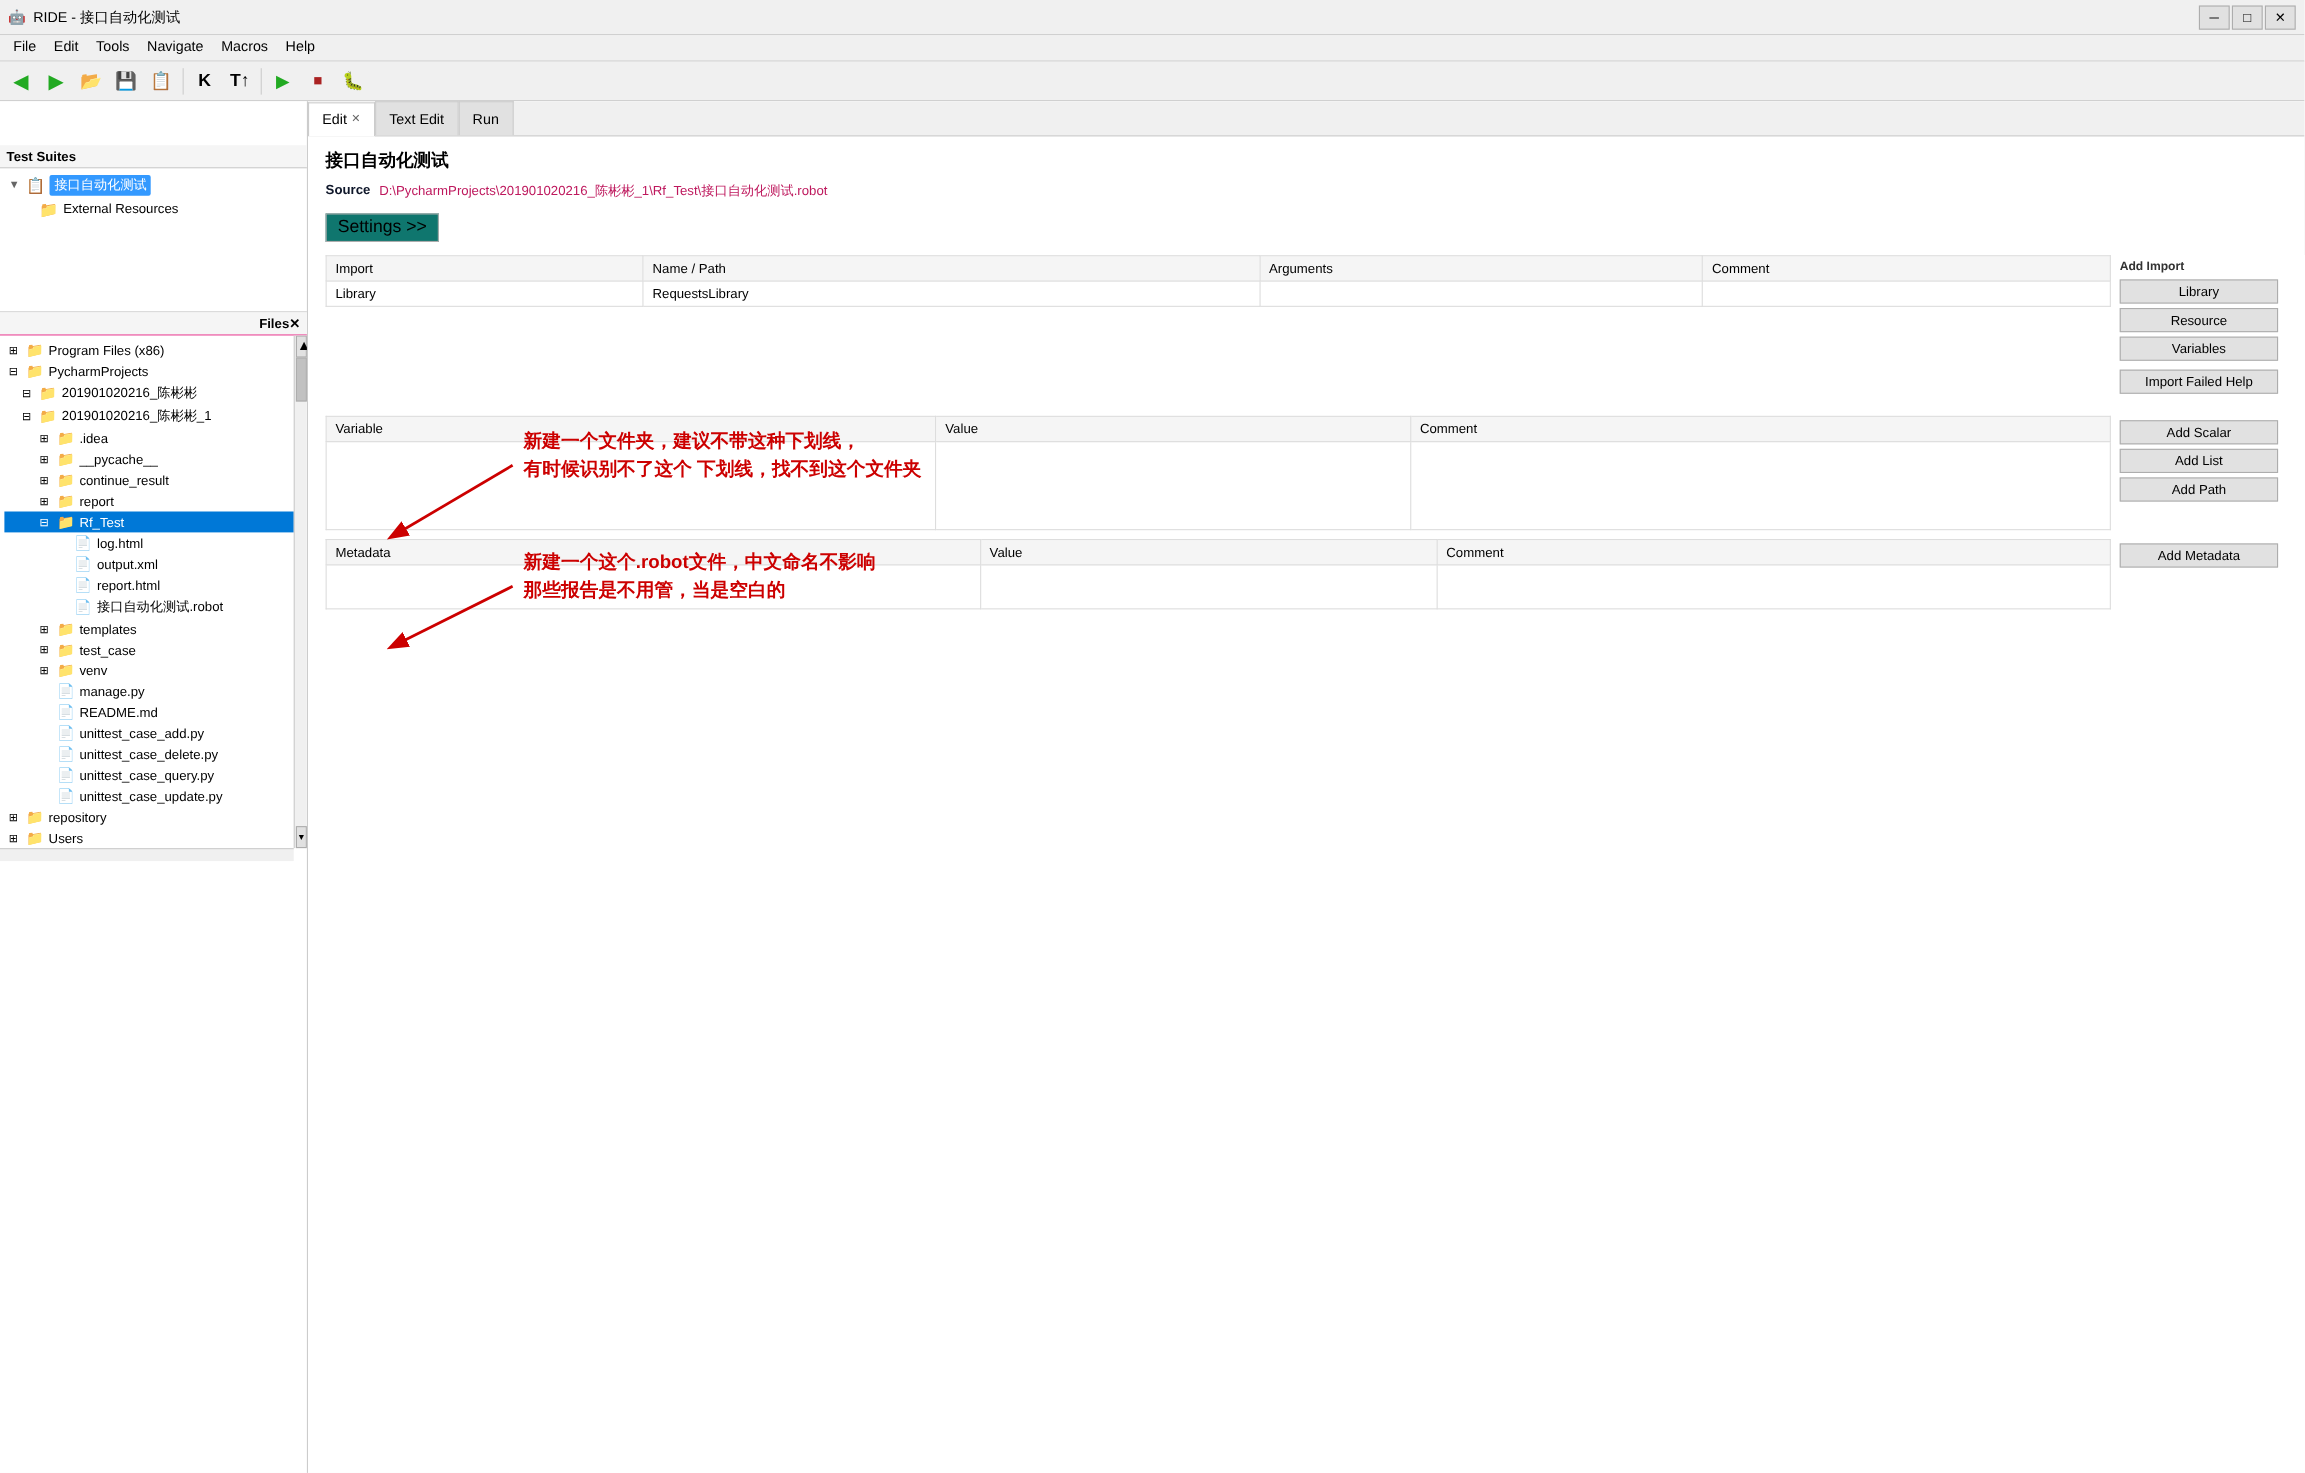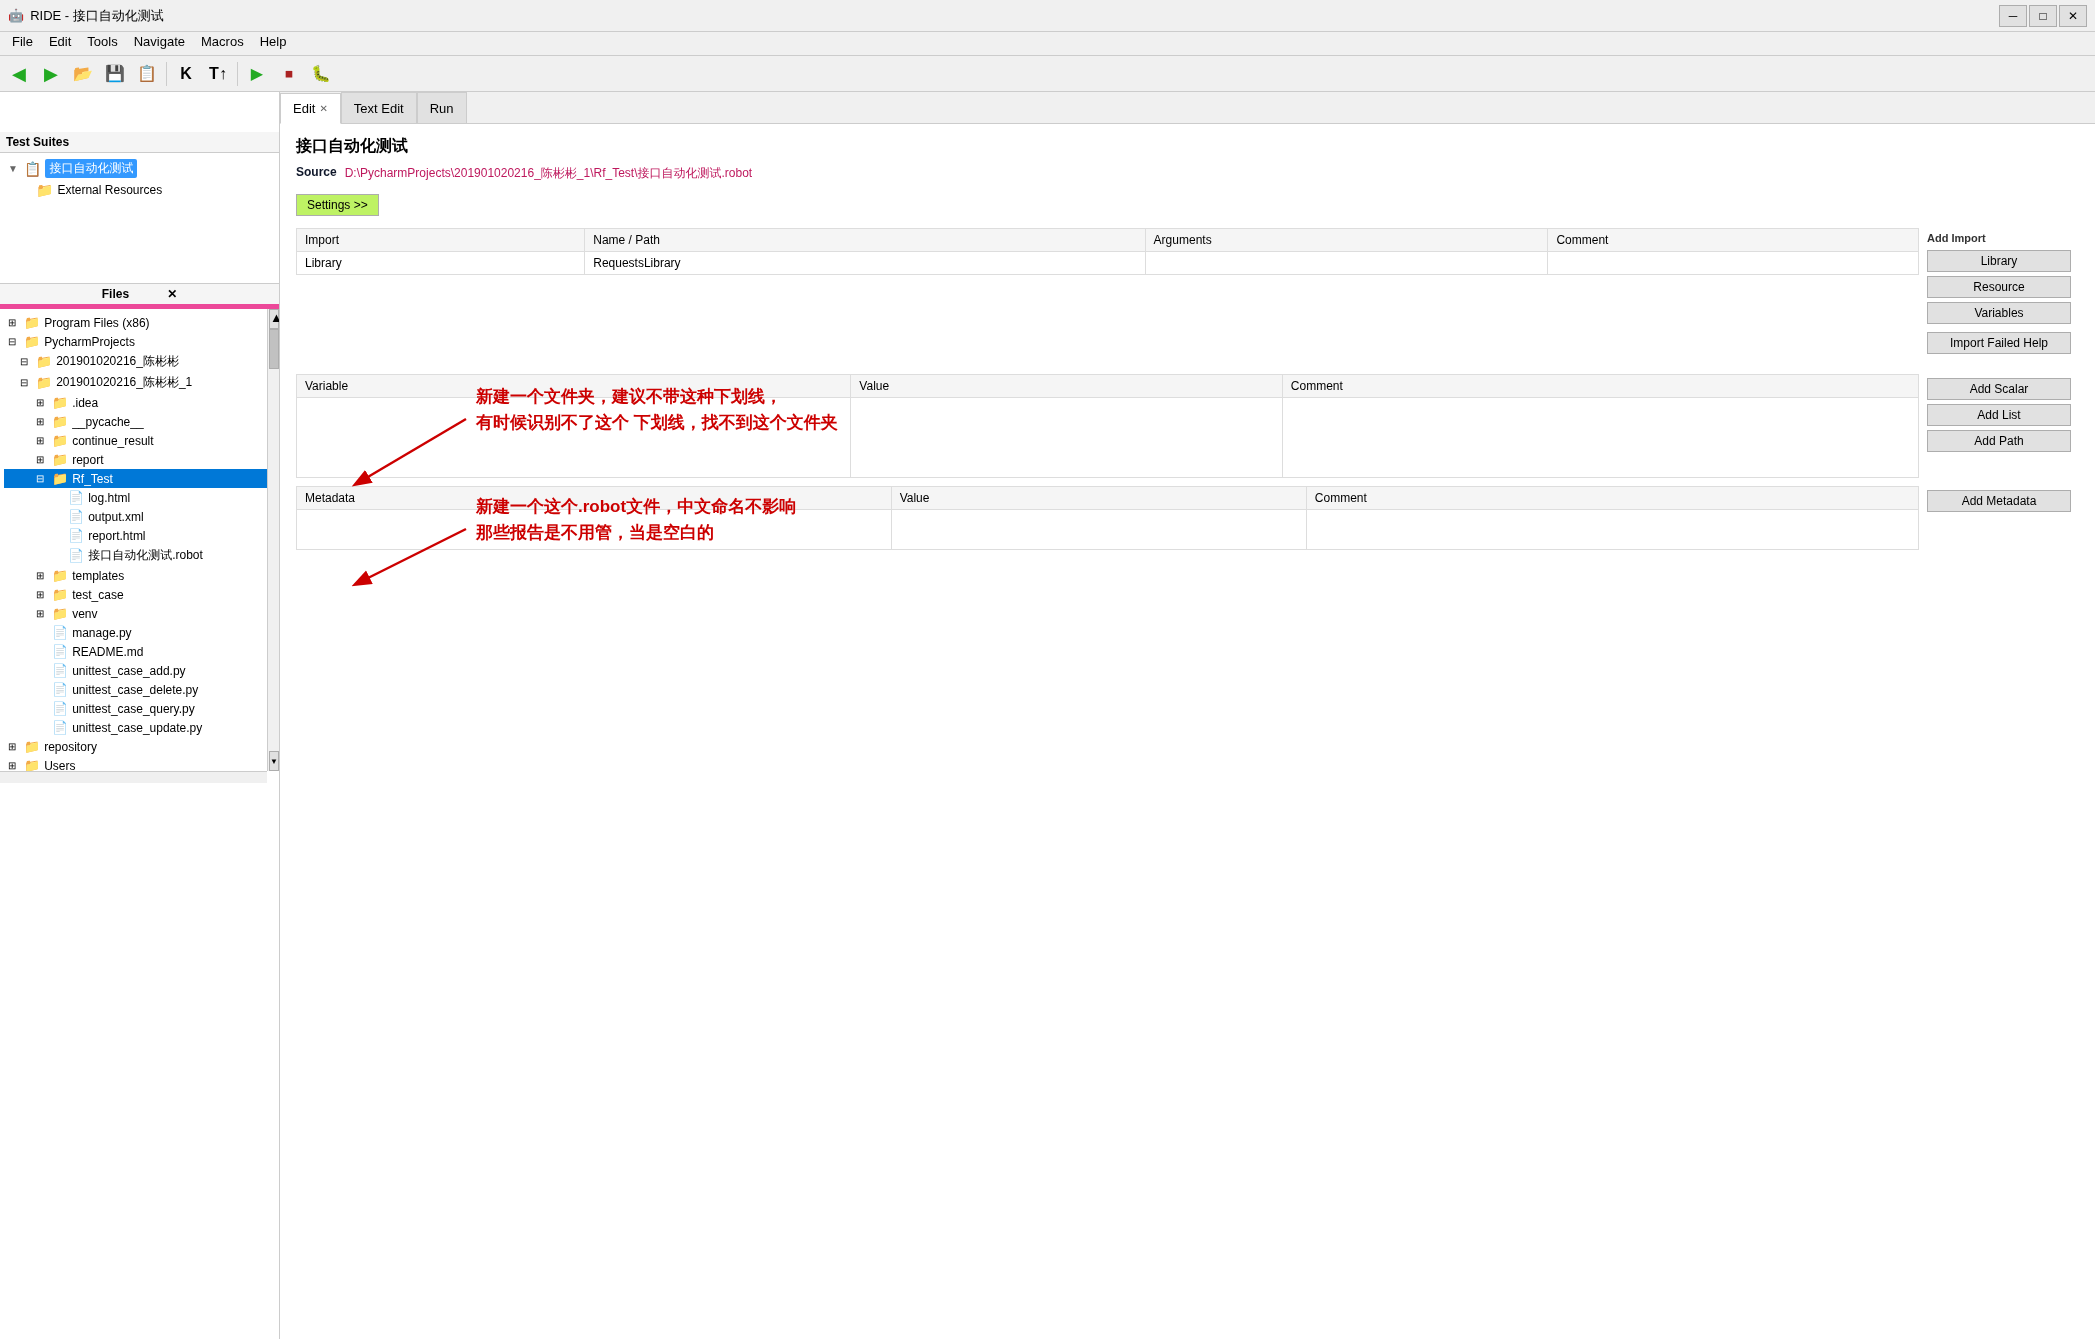--- a/index.html
+++ b/index.html
@@ -107,25 +107,24 @@
       height: 500px;
       border-top: 1px solid #ccc;
       display: flex;
       flex-direction: column;
     }
     .files-header {
       background: #f5f5f5;
       padding: 3px 6px;
       font-size: 12px;
       font-weight: bold;
-      border-bottom: 5px solid #ec4899;
-      display: flex;
-      justify-content: center;
+      border-bottom: 1px solid #ec4899;
+      display: flex;
+      justify-content: flex-end;
       align-items: center;
-      gap: 38px;
     }
     .files-close { cursor: pointer; font-size: 12px; }
     .files-tree {
       overflow-y: auto;
       flex: 1;
       padding: 4px;
     }
 
     
     .right-panel {
@@ -178,24 +177,24 @@
       display: flex;
       gap: 8px;
       margin-bottom: 12px;
       font-size: 12px;
     }
     .source-label { color: #0f172a; font-weight: bold; }
     .source-path { color: #be185d; }
 
     .settings-btn {
       border: 1px solid #adadad;
-      background: #bef264;
+      background: #0f766e;
       padding: 3px 10px;
       cursor: pointer;
-      font-size: 12px;
+      font-size: 16px;
       margin-bottom: 12px;
     }
     .import-actions {
       width: 160px;
       padding: 4px 8px;
       display: flex;
       flex-direction: column;
       gap: 4px;
     }
     .action-label {

